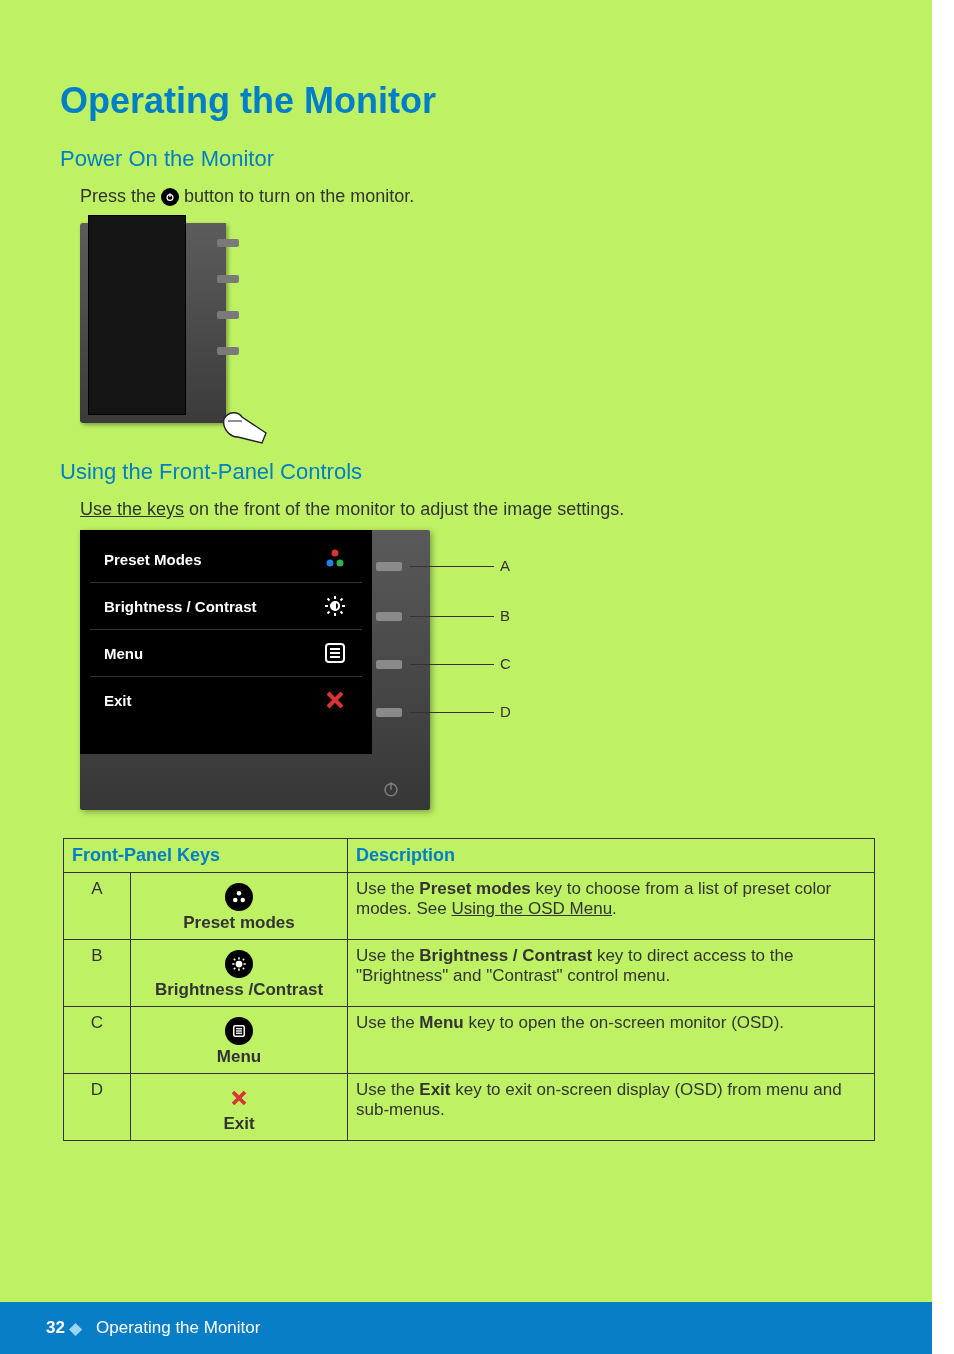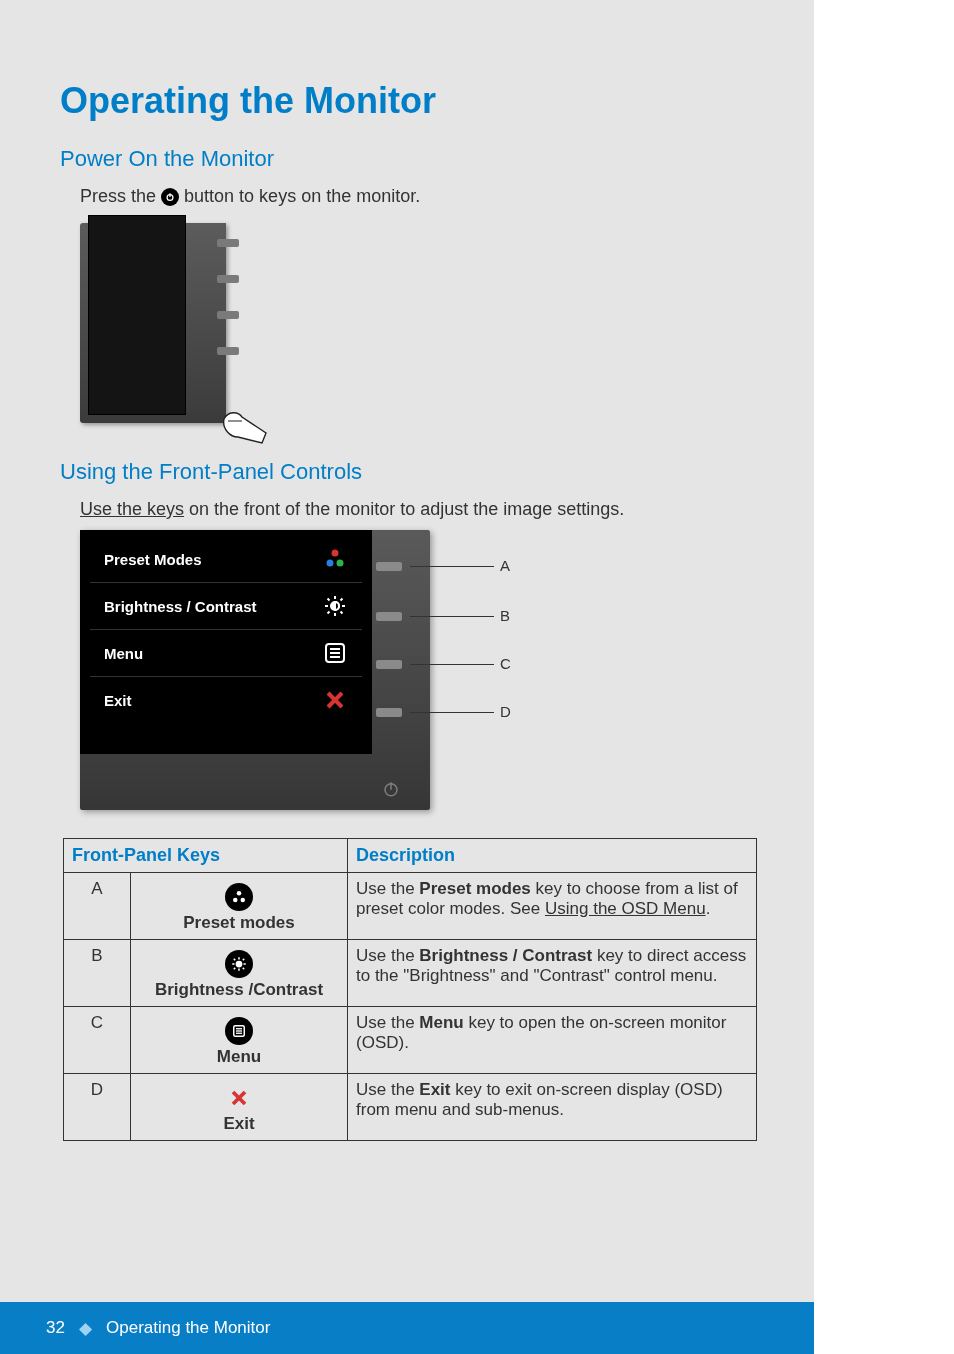--- a/index.html
+++ b/index.html
@@ -1,16 +1,16 @@
 <!DOCTYPE html>
 <html><head>
 <meta charset="utf-8">
 <style>
 html,body{margin:0;padding:0;background:#fff;font-family:"Segoe UI",Arial,sans-serif;color:#333}
-.page{width:814px;height:1354px;position:relative;background:#e5e5e5;box-sizing:border-box}
+.page{width:932px;height:1354px;position:relative;background:#bef264;box-sizing:border-box}
 .content{padding:60px 60px 0 60px}
 h1{color:#007ec7;font-size:36px;font-weight:600;margin:20px 0 24px 0}
 h2{color:#007ec7;font-size:22px;font-weight:400;margin:24px 0 14px 0}
 .para{font-size:18px;color:#333;margin:0 0 8px 20px}
 .power-icon-inline{display:inline-flex;width:18px;height:18px;border-radius:50%;background:#000;color:#fff;align-items:center;justify-content:center;vertical-align:middle}
 .power-icon-inline svg{width:10px;height:10px}
 
 .illus1{width:160px;height:220px;position:relative;margin-left:20px}
 .illus1 .bezel{position:absolute;left:0;top:8px;width:146px;height:200px;background:linear-gradient(180deg,#5c5c5c,#3b3b3b);border-radius:3px 0 0 3px;box-shadow:2px 2px 4px rgba(0,0,0,.35)}
 .illus1 .screen{position:absolute;left:8px;top:0;width:96px;height:198px;background:#141414;border:1px solid #000}
@@ -42,41 +42,41 @@
 .tbl th{color:#007ec7;font-weight:600;font-size:18px}
 .tbl td.cletter{text-align:center;width:50px}
 .tbl td.ckey{width:200px;text-align:center;font-weight:600}
 .ckey .kicon{display:flex;justify-content:center;margin:4px 0 2px 0}
 .ckey .kicon .bubble{width:28px;height:28px;border-radius:50%;background:#000;display:flex;align-items:center;justify-content:center}
 .ckey .kicon .bubble svg{width:18px;height:18px}
 .desc b{font-weight:700}
 .desc .ul{text-decoration:underline;font-weight:400}
 
 .footer{position:absolute;left:0;bottom:0;width:100%;height:52px;background:#087ec7;display:flex;align-items:center;padding-left:46px;box-sizing:border-box;color:#fff;font-size:17px}
-.footer .pn{font-weight:400;margin-right:14px}
+.footer .pn{font-weight:700;margin-right:4px}
 .footer .dia{margin-right:14px;color:#9ed4f2}
 </style>
 </head>
 <body>
 
 <div class="page">
 <div class="content">
 
 <h1>Operating the Monitor</h1>
 
 <h2>Power On the Monitor</h2>
 <p class="para">
   <span>Press the </span>
   <span class="power-icon-inline">
     <svg viewBox="0 0 24 24" fill="none" stroke="#fff" stroke-width="3">
             <circle cx="12" cy="13" r="7"></circle>
             <line x1="12" y1="3" x2="12" y2="12"></line>
           </svg>
   </span>
-  <span> button to keys on the monitor.</span>
+  <span> button to turn on the monitor.</span>
 </p>
 
 <div class="illus1">
   <div class="bezel"></div>
   <div class="screen"></div>
   <div class="btn b1"></div>
         <div class="btn b2"></div>
         <div class="btn b3"></div>
         <div class="btn b4"></div>
   <svg class="hand" width="56" height="46" viewBox="0 0 56 46" style="position:absolute;right:-34px;bottom:-14px">

